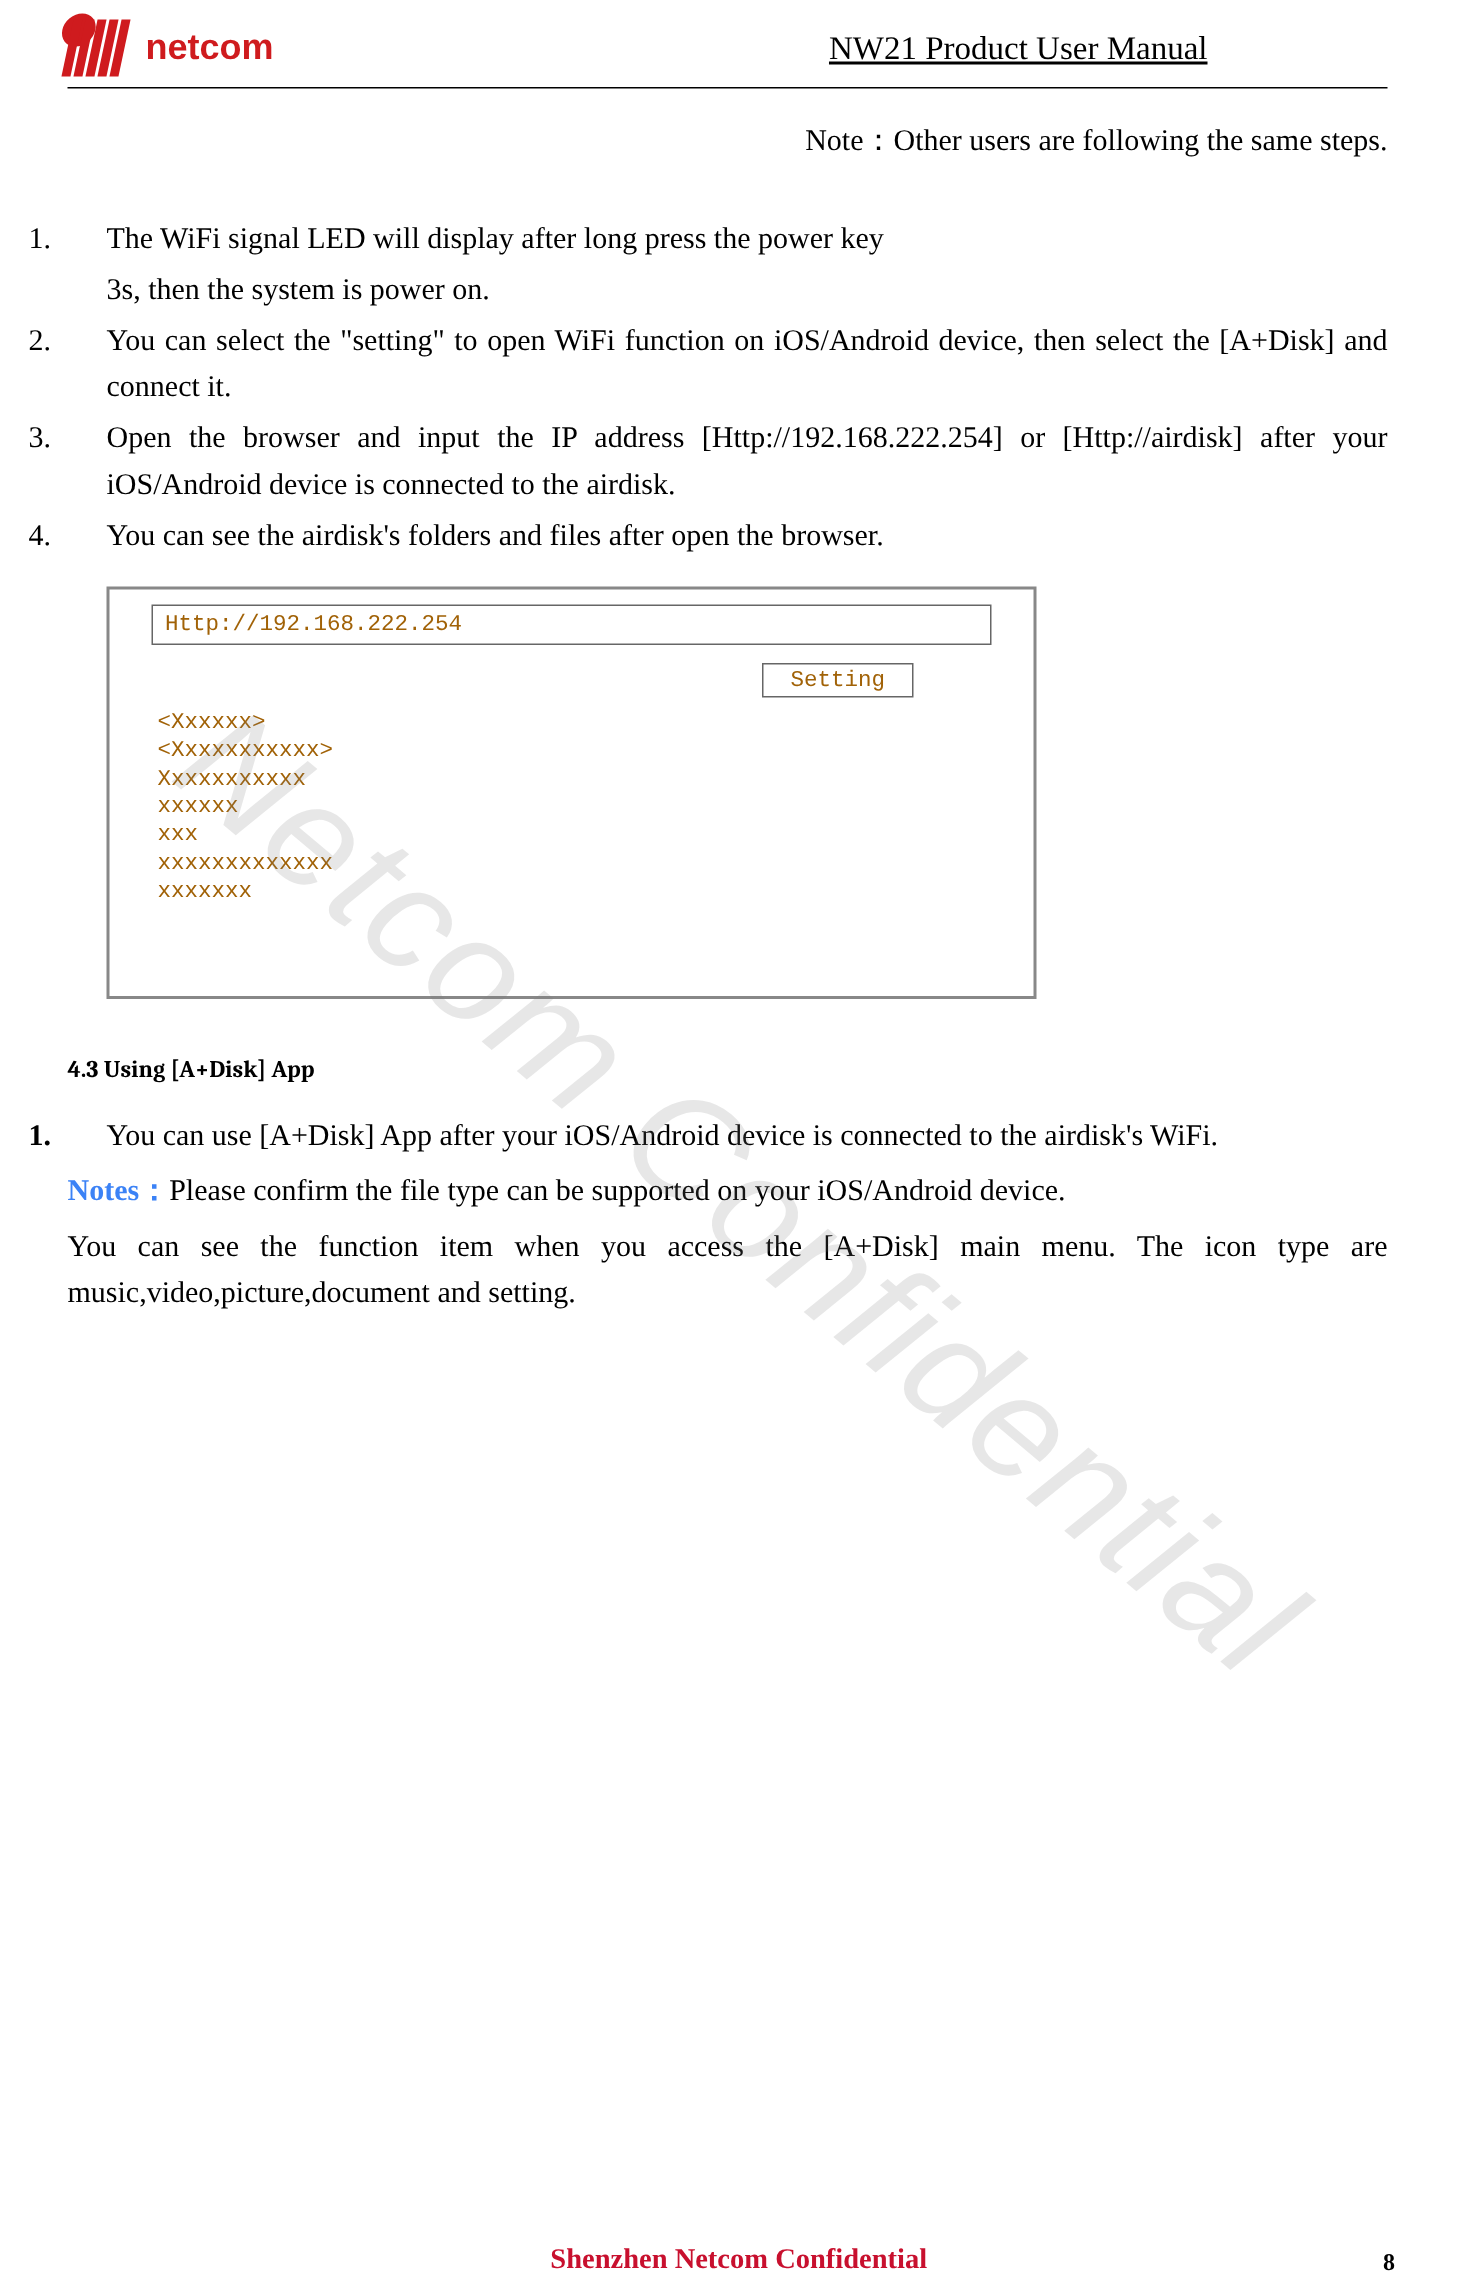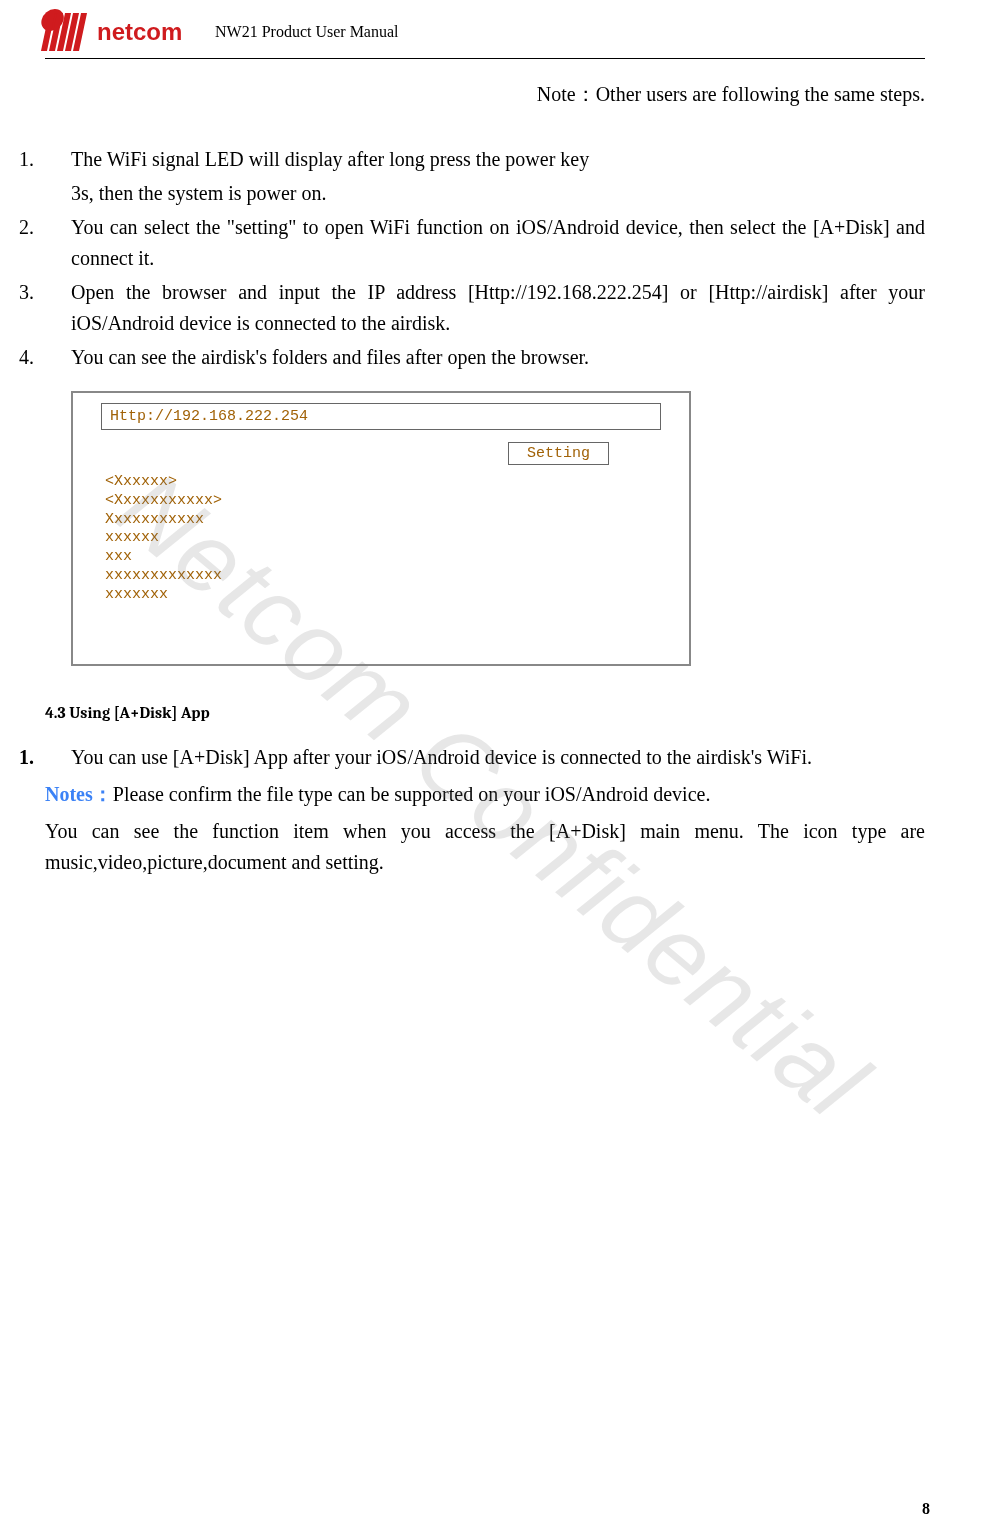--- a/index.html
+++ b/index.html
@@ -55,23 +55,24 @@
     left: -6px; top: -4px;
   }
   .logo-text {
     color: #cf1b1e;
     font-family: Arial, sans-serif;
     font-weight: bold;
     font-size: 24px;
   }
   .header-title {
     flex: 1;
-    text-align: left;
-    font-size: 16px;
+    text-align: right;
+    font-size: 22px;
     padding-right: 120px;
+    text-decoration: underline;
   }
   hr.header-line {
     border: none;
     border-top: 1px solid #000;
     margin: 0 0 20px 0;
   }
   .indent {
     padding-left: 26px;
     text-indent: -26px;
     margin: 3px 0;
@@ -238,14 +239,15 @@
   <p class="indent">
     <span class="num" style="font-weight:bold">1.</span><span>You can use [A+Disk] App after your iOS/Android device is connected to the airdisk's WiFi.</span>
   </p>
 
   <p class="body-text">
     <span class="red" style="font-weight:bold">Notes：</span><span>Please confirm the file type can be supported on your iOS/Android device.</span>
   </p>
 
   <p class="body-text">You can see the function item when you access the [A+Disk] main menu. The icon type are music,video,picture,document and setting.</p>
 
+  <div class="footer">Shenzhen Netcom Confidential</div>
   <div class="page-num">8</div>
 </div>
 
 </body></html>

